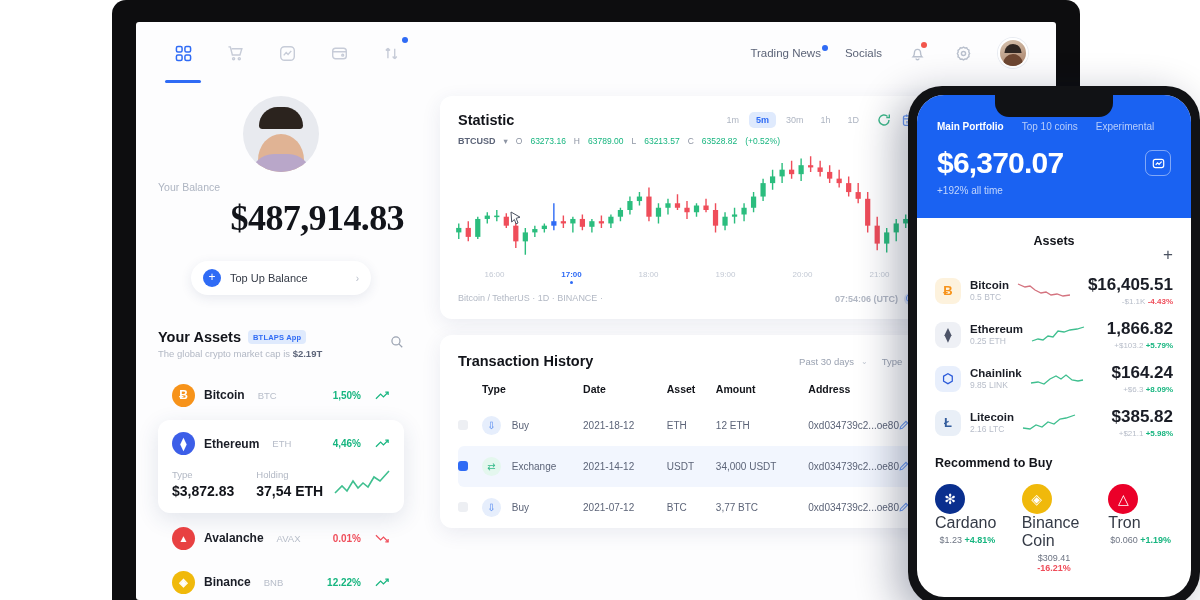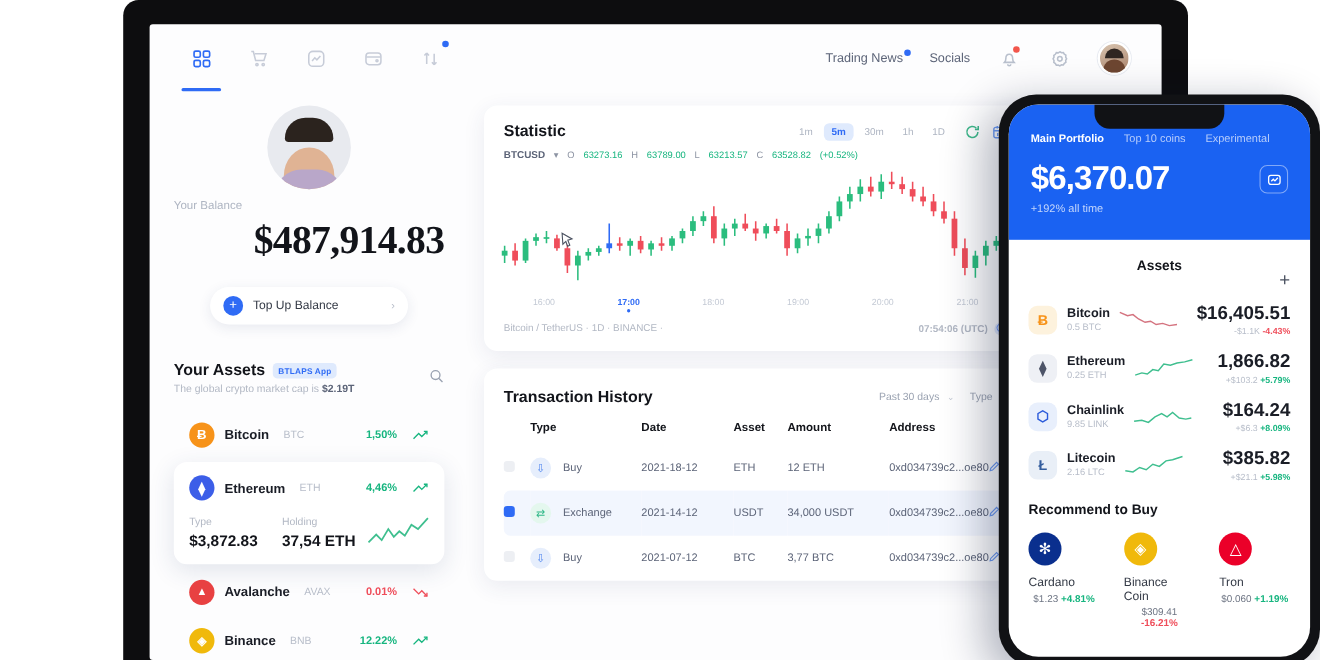--- a/index.html
+++ b/index.html
@@ -286,21 +286,21 @@
   .pvals .c .u { color:#16b57f; font-weight:700; }
   .pvals .c .d { color:#ef4d5a; font-weight:700; }
 
   .rec { margin-top:18px; }
   .rec-grid { display:flex; gap:22px; margin-top:14px; }
   .rc { text-align:left; width:70px; }
   .rc .ic {
     width:30px;height:30px;border-radius:50%;
     display:flex;align-items:center;justify-content:center;color:#fff;font-size:14px;
   }
-  .rc .nm { font-size:11px; color:#343a46; margin-top:10px; }
+  .rc .nm { font-size:16px; color:#343a46; }
   .rc .pr { font-size:9px; color:#6d7483; margin-top:3px;text-align:center; }
   .rc .pr .u { color:#16b57f; font-weight:700; }
   .rc .pr .d { color:#ef4d5a; font-weight:700; }
 </style>
 </head>
 <body>
 
 <div id="laptop">
  <div id="laptop-screen">
 

